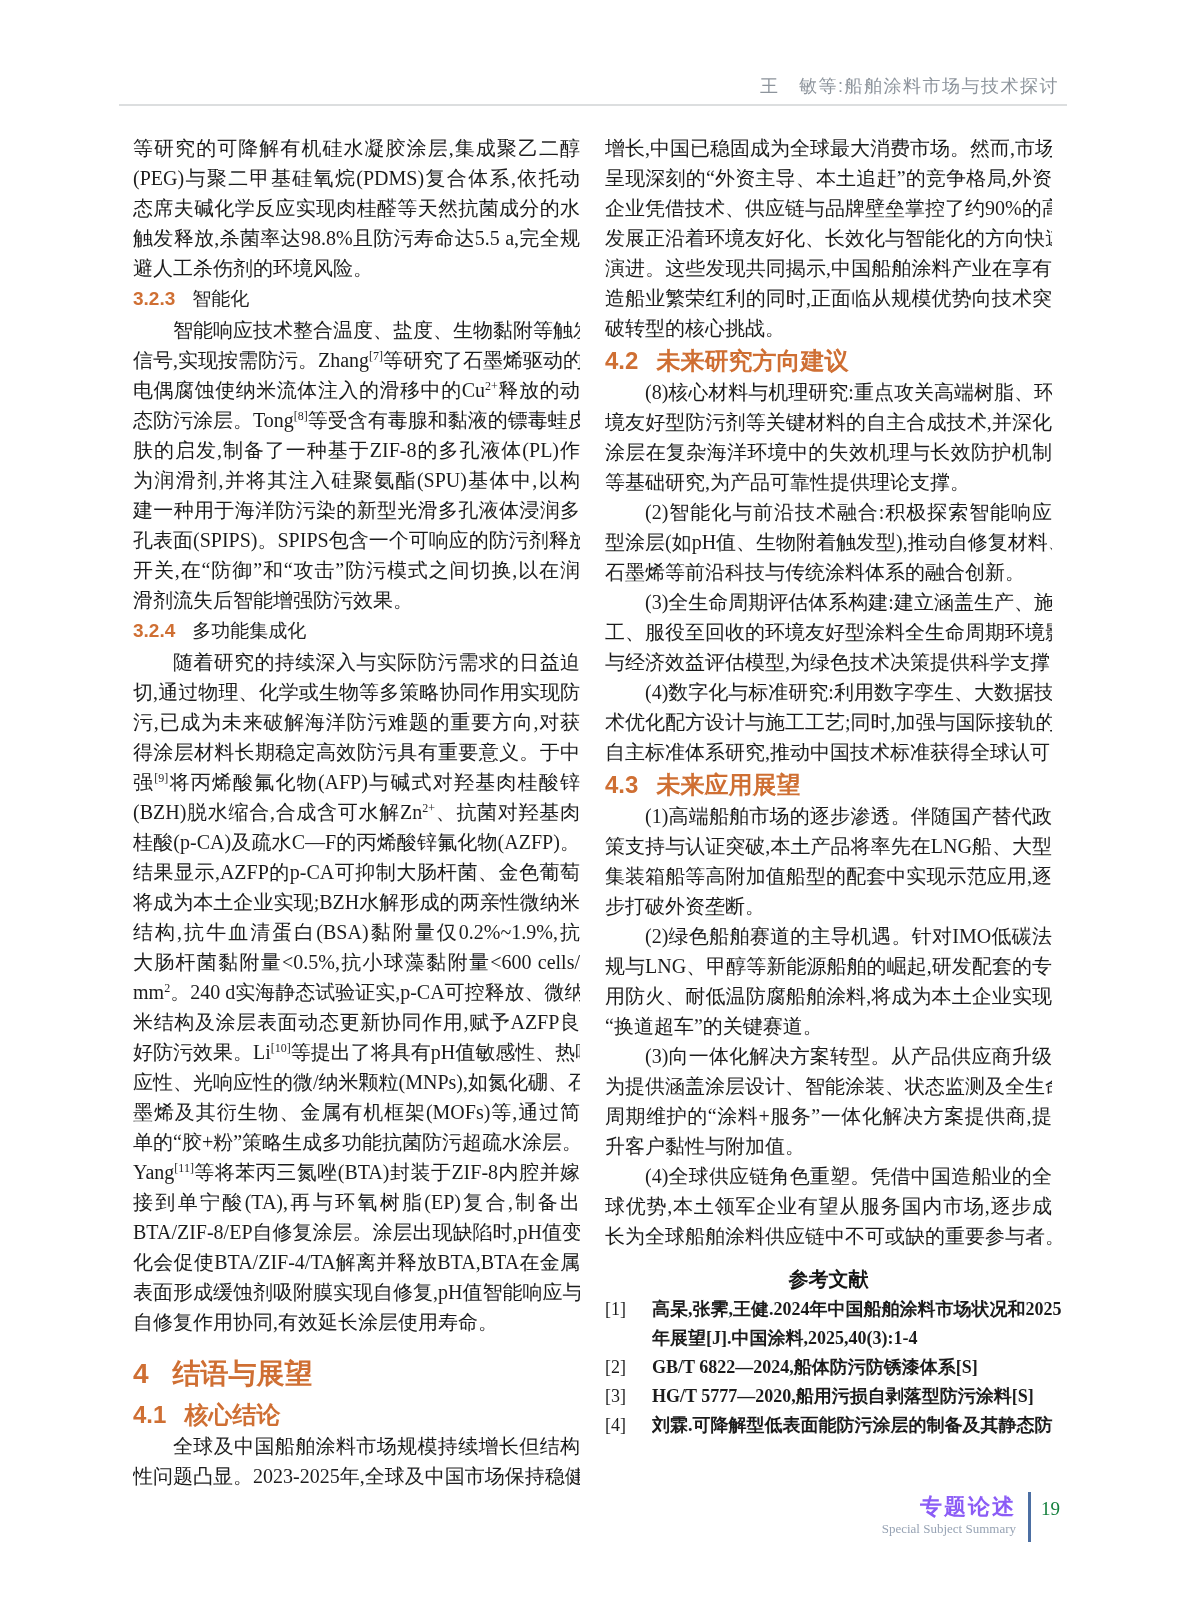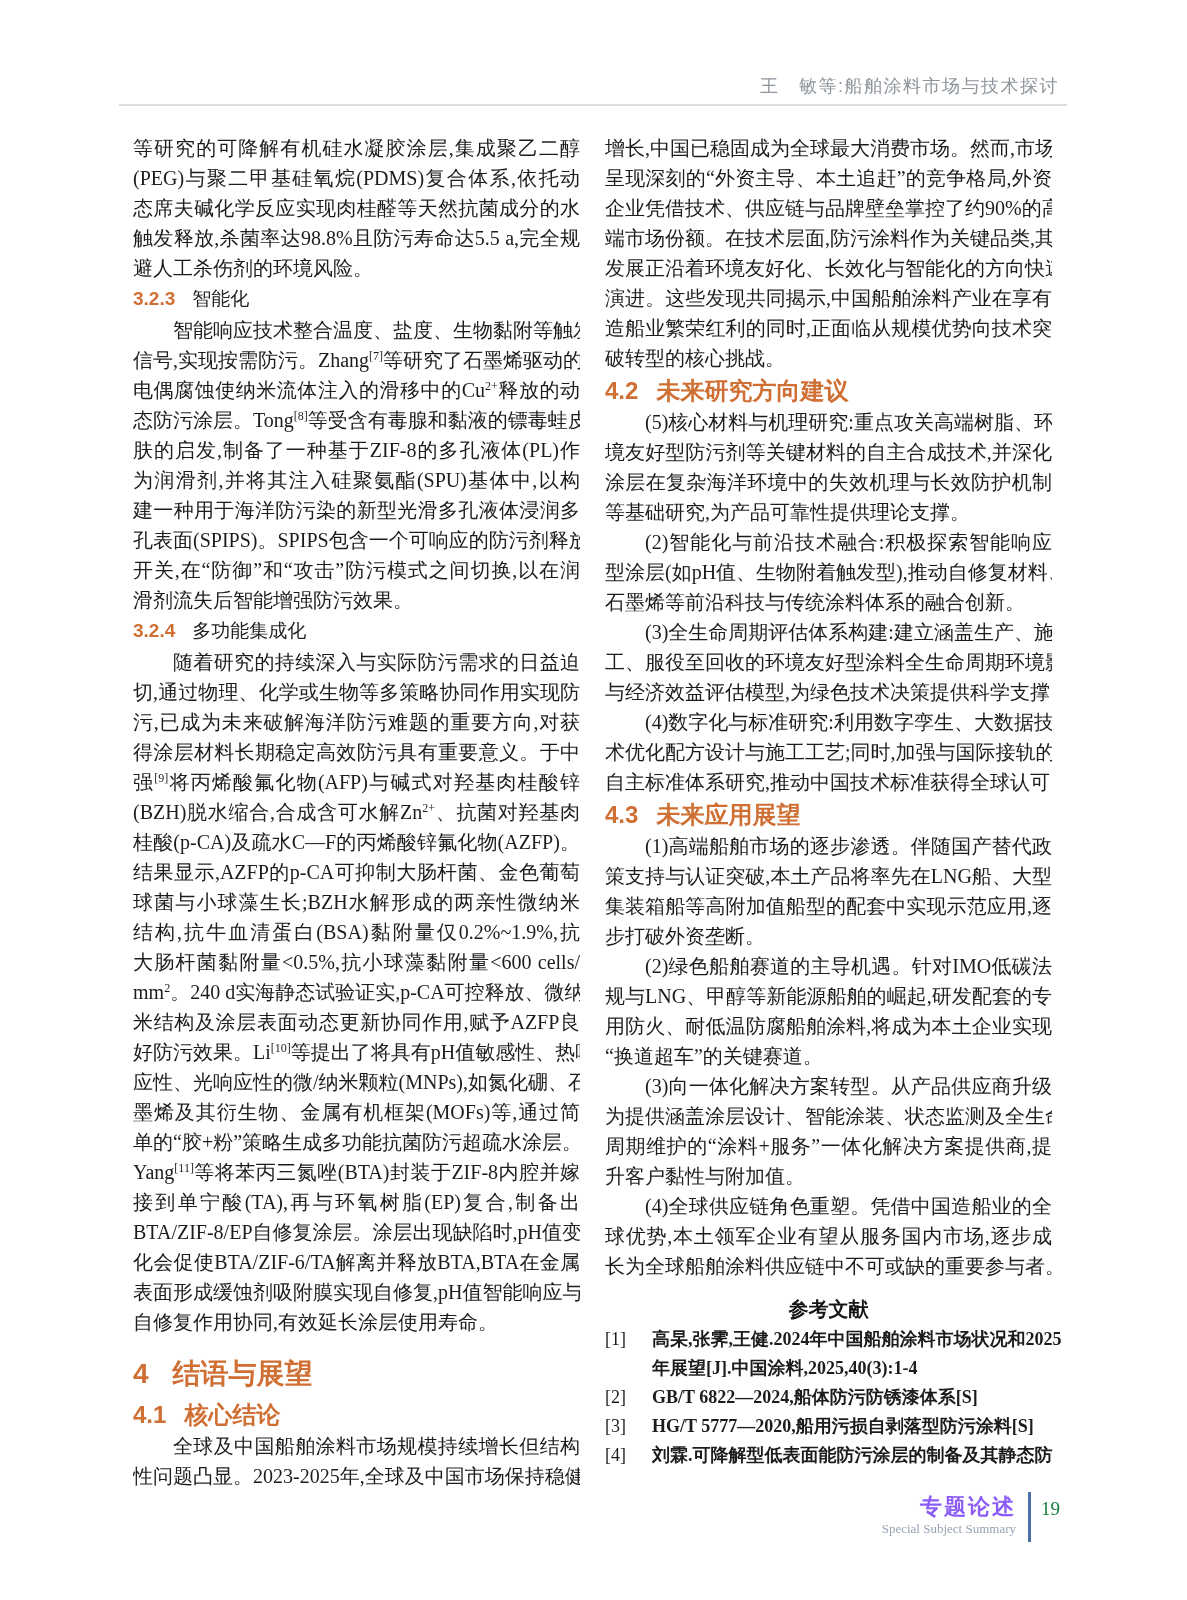--- a/index.html
+++ b/index.html
@@ -72,57 +72,56 @@
         <div class="h3"><span class="hnum">3.2.4</span><span class="htitle">多功能集成化</span></div>
         <div class="para">
           <div class="tline first">随着研究的持续深入与实际防污需求的日益迫</div>
           <div class="tline">切,通过物理、化学或生物等多策略协同作用实现防</div>
           <div class="tline">污,已成为未来破解海洋防污难题的重要方向,对获</div>
           <div class="tline">得涂层材料长期稳定高效防污具有重要意义。于中</div>
           <div class="tline">强<sup>[9]</sup>将丙烯酸氟化物(AFP)与碱式对羟基肉桂酸锌</div>
           <div class="tline">(BZH)脱水缩合,合成含可水解Zn<sup>2+</sup>、抗菌对羟基肉</div>
           <div class="tline">桂酸(p-CA)及疏水C—F的丙烯酸锌氟化物(AZFP)。</div>
           <div class="tline">结果显示,AZFP的p-CA可抑制大肠杆菌、金色葡萄</div>
-          <div class="tline">球菌与小球藻生长;BZH水解形成的两亲性微纳米</div>
+          <div class="tline">将成为本土企业实现;BZH水解形成的两亲性微纳米</div>
           <div class="tline">结构,抗牛血清蛋白(BSA)黏附量仅0.2%~1.9%,抗</div>
           <div class="tline">大肠杆菌黏附量&lt;0.5%,抗小球藻黏附量&lt;600 cells/</div>
           <div class="tline">mm<sup>2</sup>。240 d实海静态试验证实,p-CA可控释放、微纳</div>
           <div class="tline">米结构及涂层表面动态更新协同作用,赋予AZFP良</div>
           <div class="tline">好防污效果。Li<sup>[10]</sup>等提出了将具有pH值敏感性、热响</div>
           <div class="tline">应性、光响应性的微/纳米颗粒(MNPs),如氮化硼、石</div>
           <div class="tline">墨烯及其衍生物、金属有机框架(MOFs)等,通过简</div>
           <div class="tline">单的“胶+粉”策略生成多功能抗菌防污超疏水涂层。</div>
           <div class="tline">Yang<sup>[11]</sup>等将苯丙三氮唑(BTA)封装于ZIF-8内腔并嫁</div>
           <div class="tline">接到单宁酸(TA),再与环氧树脂(EP)复合,制备出</div>
           <div class="tline">BTA/ZIF-8/EP自修复涂层。涂层出现缺陷时,pH值变</div>
-          <div class="tline">化会促使BTA/ZIF-6/TA解离并释放BTA,BTA在金属</div>
+          <div class="tline">化会促使BTA/ZIF-4/TA解离并释放BTA,BTA在金属</div>
           <div class="tline">表面形成缓蚀剂吸附膜实现自修复,pH值智能响应与</div>
           <div class="tline last">自修复作用协同,有效延长涂层使用寿命。</div>
         </div>
         <div class="h1"><span class="hnum">4</span><span class="htitle">结语与展望</span></div>
         <div class="h2"><span class="hnum">4.1</span><span class="htitle">核心结论</span></div>
         <div class="para">
           <div class="tline first">全球及中国船舶涂料市场规模持续增长但结构</div>
           <div class="tline last">性问题凸显。2023-2025年,全球及中国市场保持稳健</div>
         </div>
       </div>
     <div class="col">
         <div class="para">
           <div class="tline">增长,中国已稳固成为全球最大消费市场。然而,市场</div>
           <div class="tline">呈现深刻的“外资主导、本土追赶”的竞争格局,外资</div>
           <div class="tline">企业凭借技术、供应链与品牌壁垒掌控了约90%的高</div>
-          <div class="tline">端市场份额。在技术层面,防污涂料作为关键品类,其</div>
           <div class="tline">发展正沿着环境友好化、长效化与智能化的方向快速</div>
           <div class="tline">演进。这些发现共同揭示,中国船舶涂料产业在享有</div>
           <div class="tline">造船业繁荣红利的同时,正面临从规模优势向技术突</div>
           <div class="tline last">破转型的核心挑战。</div>
         </div>
         <div class="h2"><span class="hnum">4.2</span><span class="htitle">未来研究方向建议</span></div>
         <div class="para">
-          <div class="tline first">(5)核心材料与机理研究:重点攻关高端树脂、环</div>
+          <div class="tline first">(8)核心材料与机理研究:重点攻关高端树脂、环</div>
           <div class="tline">境友好型防污剂等关键材料的自主合成技术,并深化</div>
           <div class="tline">涂层在复杂海洋环境中的失效机理与长效防护机制</div>
           <div class="tline last">等基础研究,为产品可靠性提供理论支撑。</div>
         </div>
         <div class="para">
           <div class="tline first">(2)智能化与前沿技术融合:积极探索智能响应</div>
           <div class="tline">型涂层(如pH值、生物附着触发型),推动自修复材料、</div>
           <div class="tline last">石墨烯等前沿科技与传统涂料体系的融合创新。</div>
         </div>
         <div class="para">

